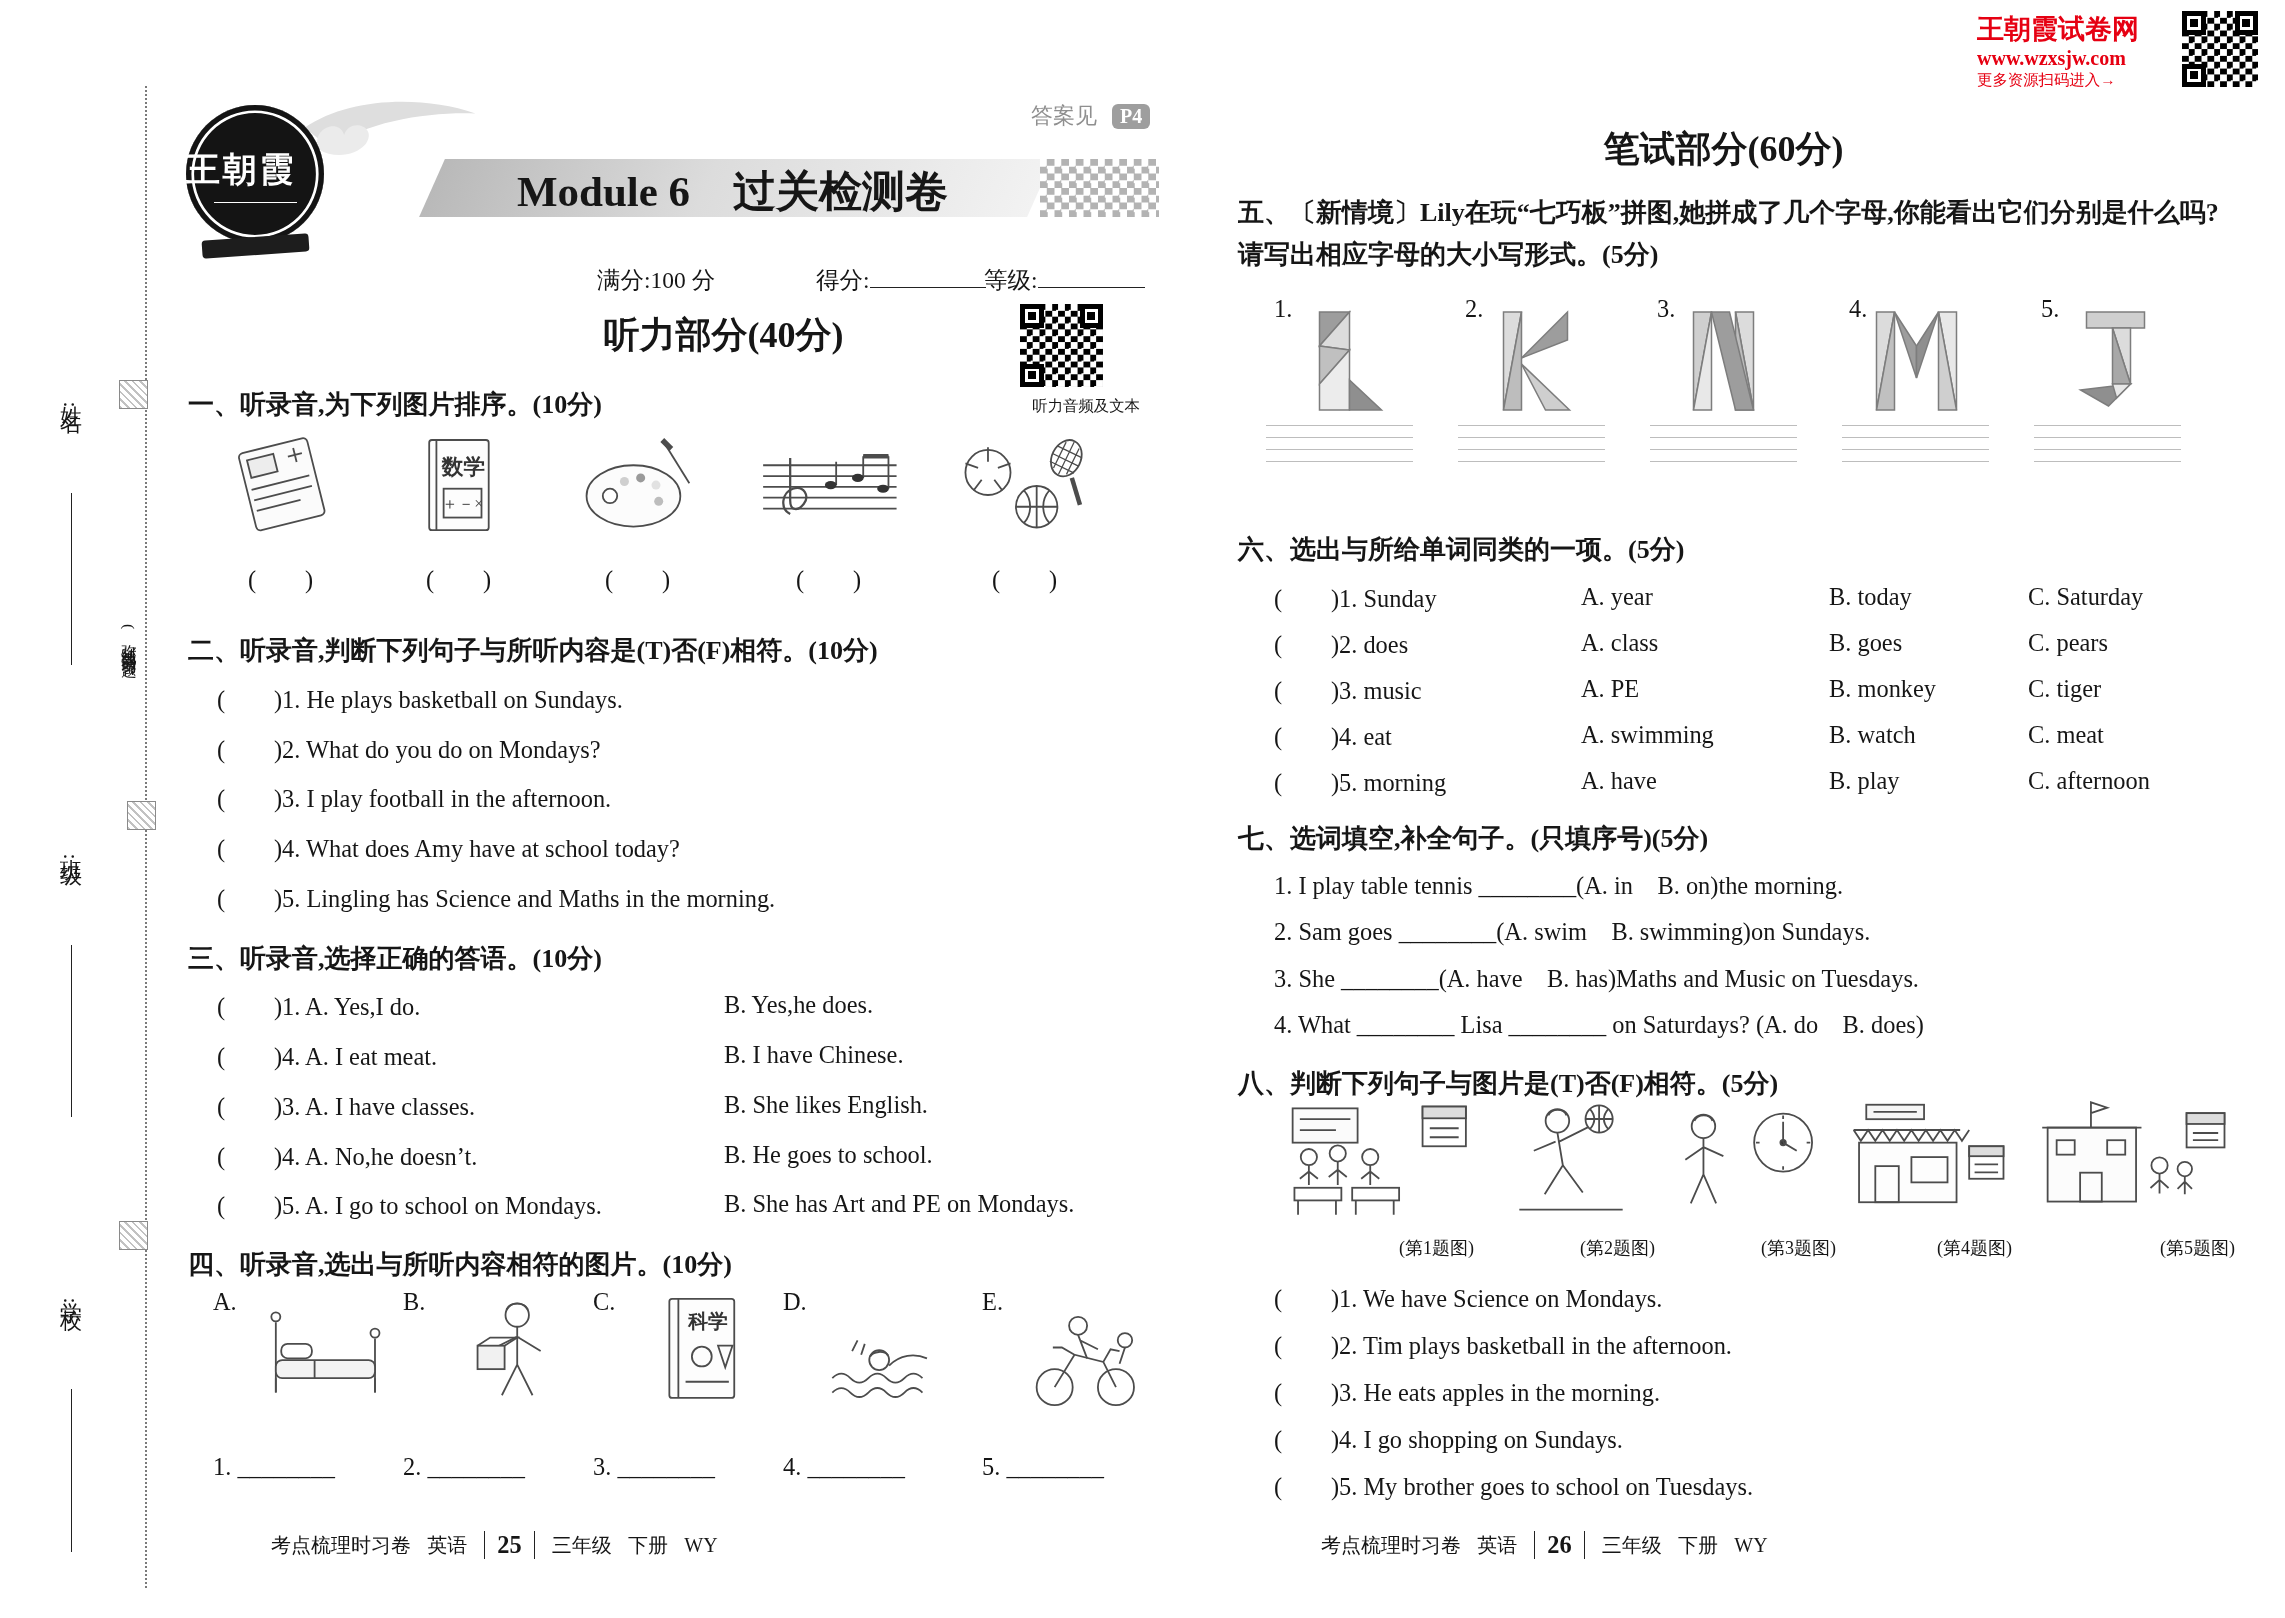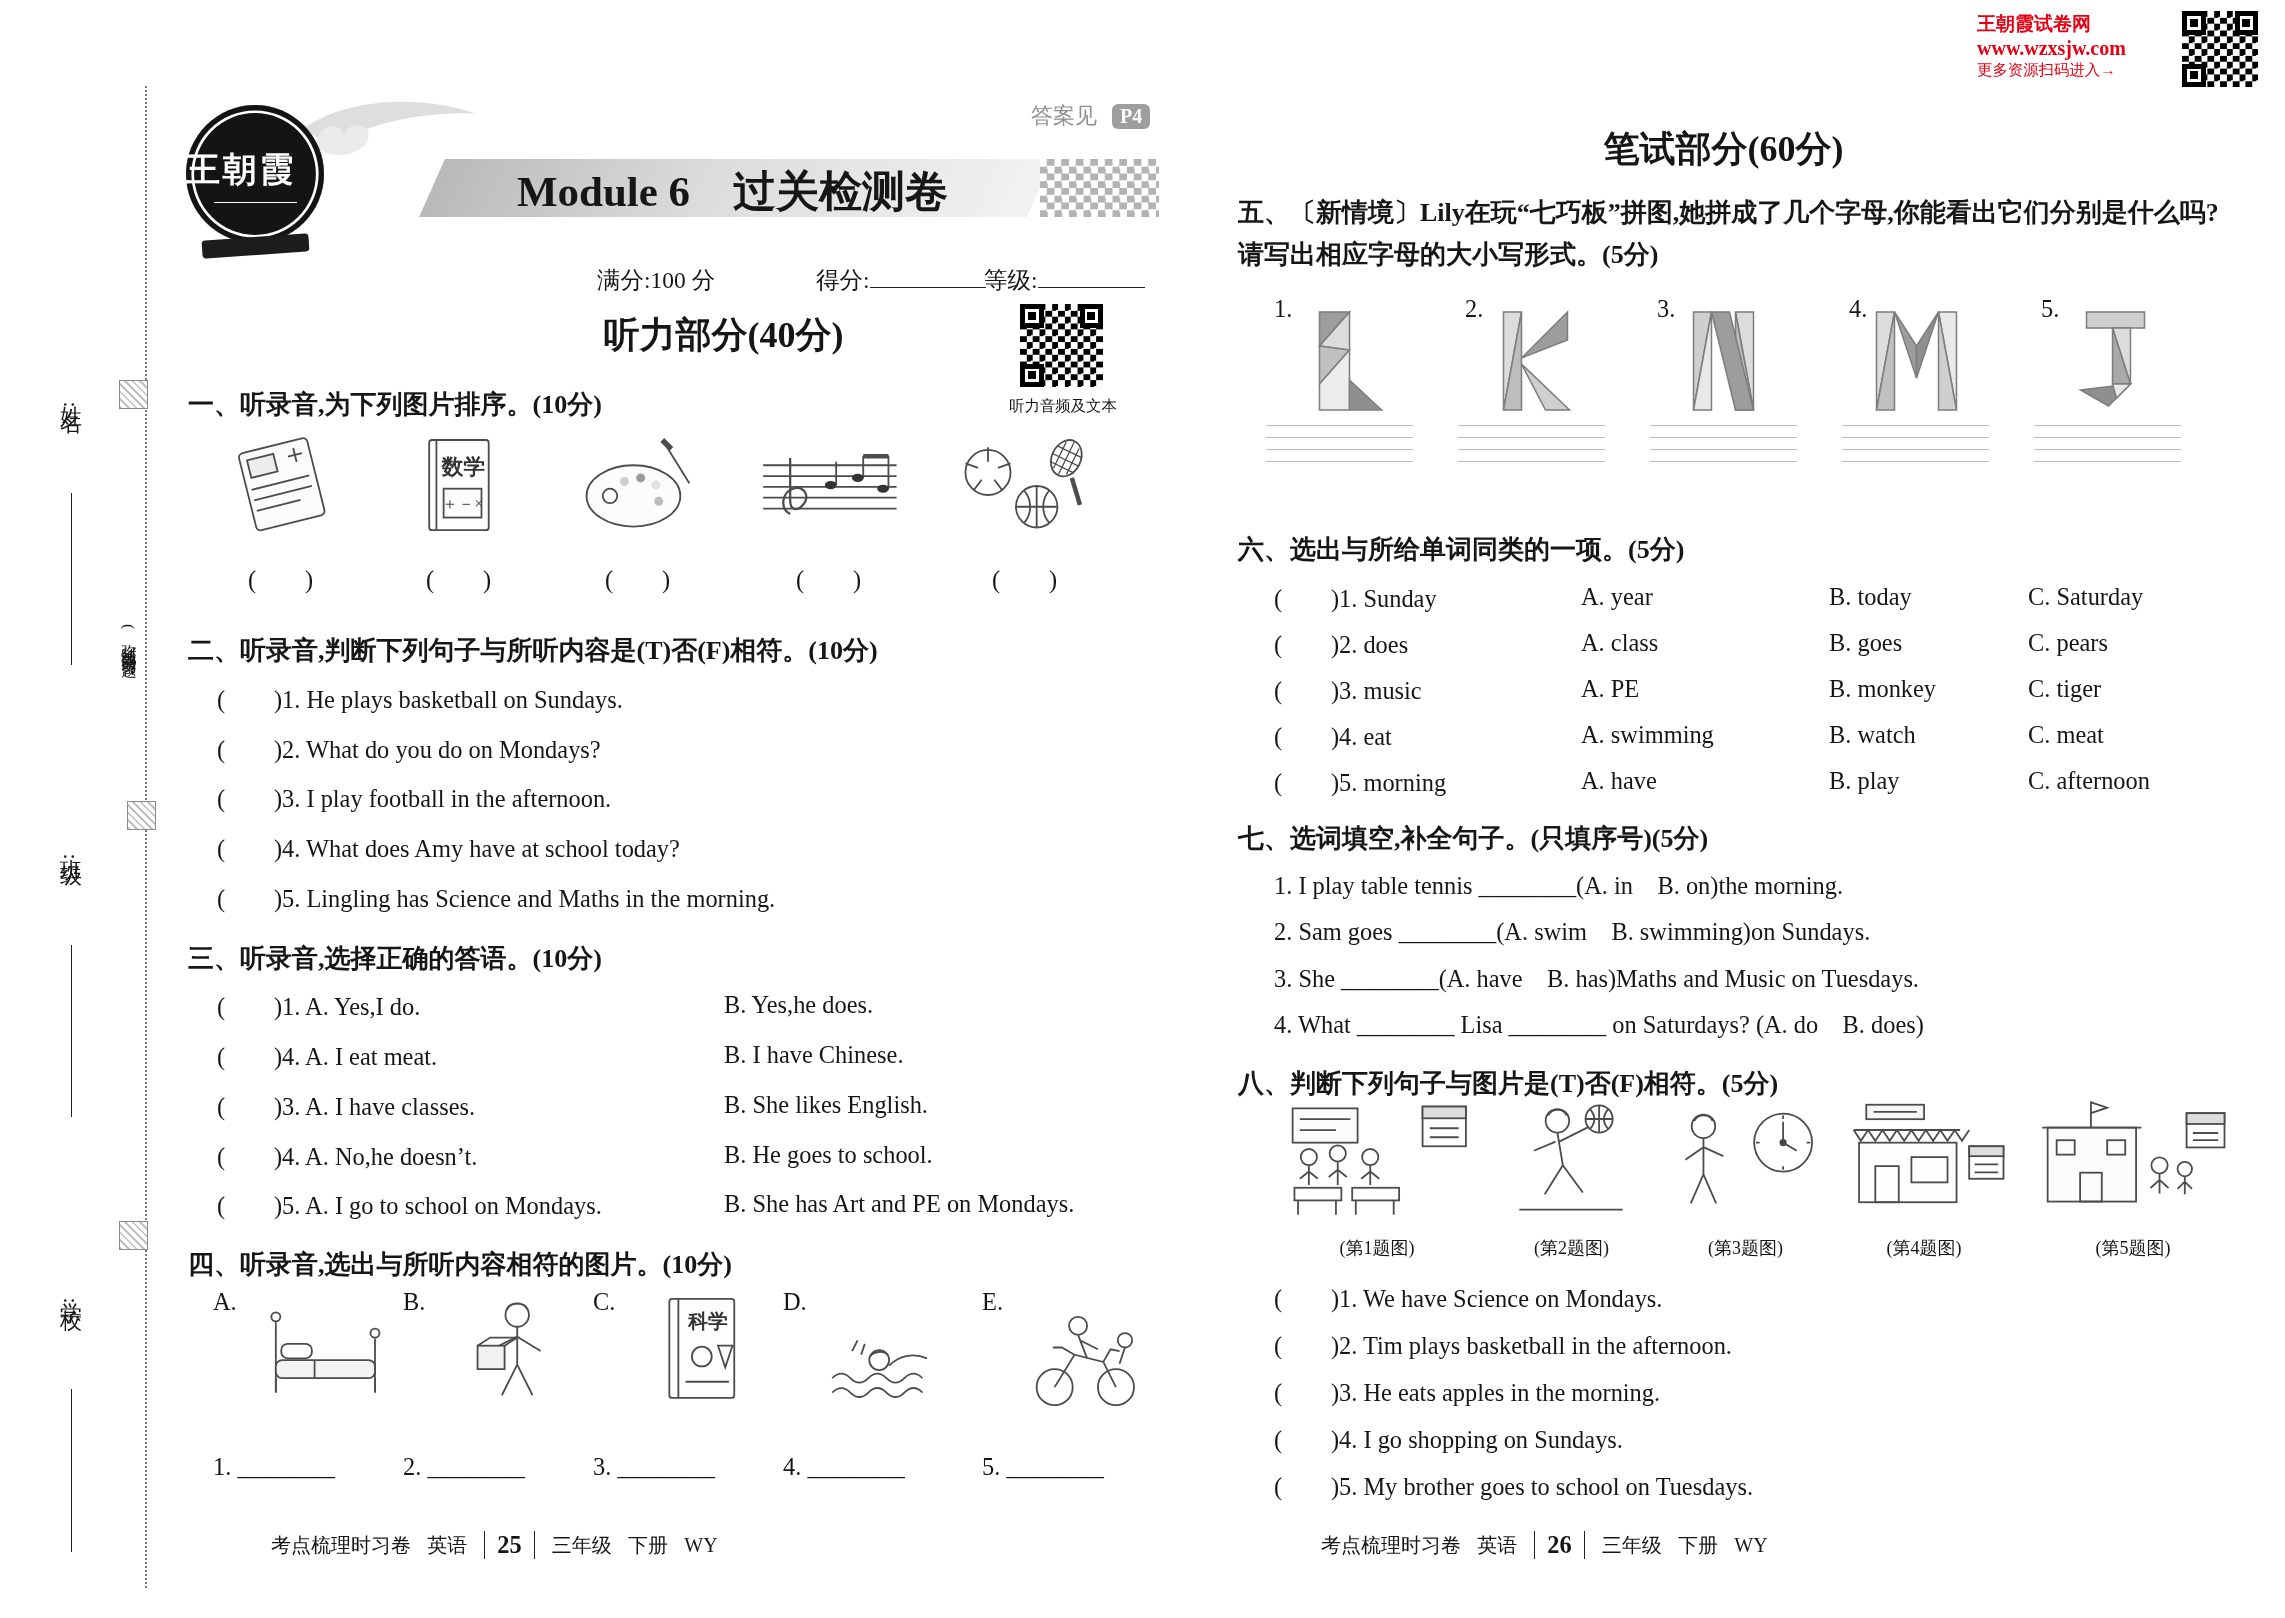--- a/index.html
+++ b/index.html
@@ -3,42 +3,42 @@
 <meta charset="utf-8">
 <style>
   html,body{margin:0;padding:0;background:#e9e9e9}
   .sheet{position:relative;width:2286px;height:1618px;background:#fff;overflow:hidden;
          font-family:"Liberation Serif","DejaVu Serif",serif;color:#161616}
   .abs{position:absolute}
   .txt{font-size:24.4px;white-space:nowrap}
   .ttl{font-size:26px;font-weight:bold;white-space:nowrap}
   .wrap{white-space:normal;line-height:1.62}
   .part{font-size:36px;font-weight:bold;text-align:center;white-space:nowrap}
-  .cap{font-size:18px;text-align:center;white-space:nowrap}
+  .cap{font-size:18px;text-align:right;white-space:nowrap}
   .uline{display:inline-block;border-bottom:1.8px solid #222;height:22px;vertical-align:baseline}
   .vtext{writing-mode:vertical-rl;letter-spacing:6.3px;font-size:22px;white-space:nowrap}
   .vline{width:0;border-left:1.8px solid #222}
   .stamp{width:27px;height:27px;border:1.8px solid #8a8a8a;
          background:repeating-linear-gradient(45deg,#c2c2c2 0 1.8px,#fff 1.8px 5.4px)}
   .dotline{width:0;border-left:2.7px dotted #7a7a7a}
   .bandbg{background:linear-gradient(90deg,#b9b9b9 0%,#dcdcdc 45%,#f2f2f2 100%);transform:skewX(-24deg)}
   .bandtext{font-size:43px;font-weight:bold;text-align:center;white-space:nowrap}
   .checker{background:conic-gradient(#b3b3b3 90deg,#fff 90deg 180deg,#b3b3b3 180deg 270deg,#fff 270deg) 0 0/14.5px 14.5px}
   .qr{background:conic-gradient(#000 25%,#fff 0 50%,#000 0 75%,#fff 0) 0 0/12.7px 12.7px;outline:3.6px solid #fff}
   .qr .fp{position:absolute;width:23.5px;height:23.5px;background:#fff;border:5.4px solid #000;box-sizing:border-box}
   .qr .fp::after{content:"";position:absolute;inset:2.7px;background:#000}
   .fp.tl{left:0;top:0}.fp.tr{right:0;top:0}.fp.bl{left:0;bottom:0}
   .footerrow{display:flex;justify-content:flex-start;align-items:center;gap:16.3px;font-size:20px;white-space:nowrap}
   .pagenum{border-left:1.8px solid #222;border-right:1.8px solid #222;padding:0 12.7px;font-size:24.4px;font-weight:bold}
   .logo-circle{position:absolute;left:9px;top:14.5px;width:138px;height:138px;border-radius:50%;background:#141414;
                box-shadow:inset 0 0 0 5.4px #141414, inset 0 0 0 8.1px #fff}
   .logo-name{color:#fff;font-size:34px;font-weight:bold;text-align:left;margin-top:42px;letter-spacing:2.7px}
   .logo-rule{width:83px;border-top:1.8px solid #fff;margin:9px auto 0}
   .logo-banner{position:absolute;left:25px;top:147px;width:107px;height:18px;background:#1d1d1d;border-radius:3.6px;transform:rotate(-4deg)}
-  .brandname{font-size:19px;font-weight:bold}
+  .brandname{font-size:27px;font-weight:bold}
   .brandurl{font-size:20px;font-weight:bold}
   .brandmore{font-size:15.4px}
   .ansbox{display:inline-block;background:#9e9e9e;color:#fff;font-weight:bold;font-size:20px;
           padding:0.9px 8.1px;border-radius:6px;margin-left:15px}
   .ansref{color:#8f8f8f;font-size:22px;white-space:nowrap}
   .wl-line{border-top:1.8px solid #bdbdbd;height:11px}
   .scoreline{font-size:23.5px;white-space:nowrap}
 </style>
 </head>
 <body>

